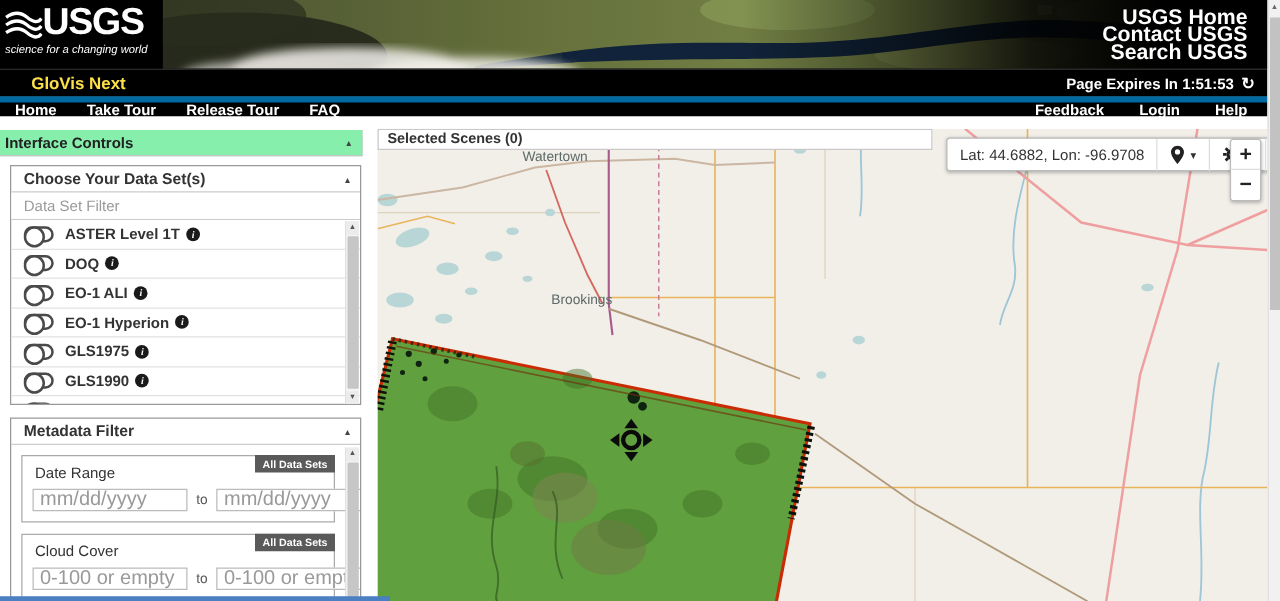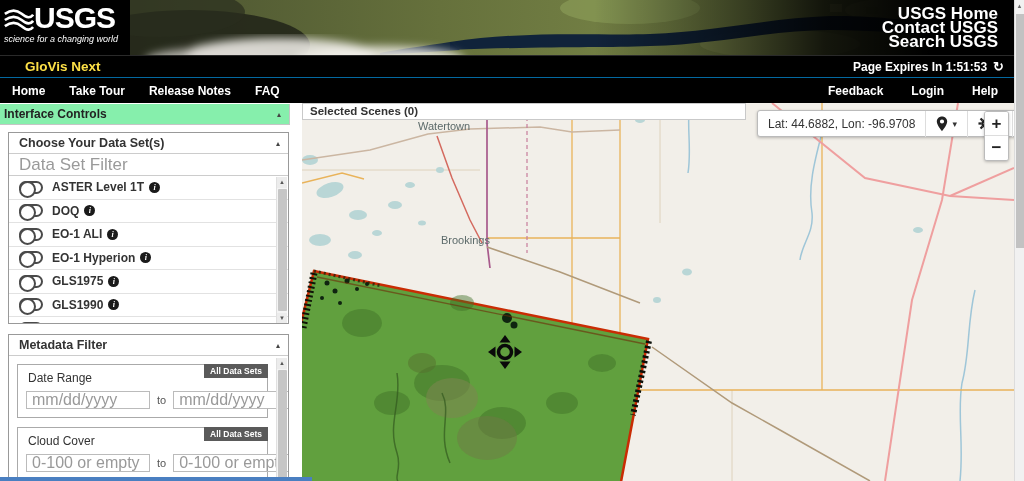--- a/index.html
+++ b/index.html
@@ -20,22 +20,22 @@
     background:linear-gradient(to right, rgba(0,0,0,0) 0%, rgba(0,0,0,.85) 55%, #000 80%); }
   .banner-links { position:absolute; right:16px; top:7px; text-align:right; z-index:4; }
   .banner-links span { display:block; color:#fff; font-weight:bold; font-size:17px; line-height:14px; cursor:pointer; }
   
   .appbar { position:absolute; left:0; top:55px; width:1014px; height:22px; background:#000;
     border-top:1px solid #2a2a2a; display:flex; align-items:center; }
   .appbar .title { color:#fde047; font-weight:bold; font-size:13.5px; margin-left:25px; }
   .appbar .expires { position:absolute; right:10px; color:#fff; font-weight:bold; font-size:12px; display:flex; align-items:center; gap:6px;margin-left:12px; }
   .refresh { font-size:13px; font-weight:bold; cursor:pointer; }
   
-  .navbar { position:absolute; left:0; top:77px; width:1014px; height:26px; background:#000;
-    border-top:1px solid #0369a1; display:flex; align-items:center; }
+  .navbar { position:absolute; left:0; top:77px; width:1014px; height:16px; background:#000;
+    border-top:5px solid #0369a1; display:flex; align-items:center; }
   .navitem { color:#fff; font-weight:bold; font-size:12px; margin-left:24px; cursor:pointer; }
   .navitem:first-child { margin-left:12px; }
   .nav-right { position:absolute; right:10px; display:flex; }
   .nav-right .navitem { margin-left:0; margin-right:28px; }
   .nav-right .navitem:last-child { margin-right:6px; }
   
   .content { position:absolute; left:0; top:103px; width:1014px; height:378px; background:#fff; overflow:hidden; }
   .map { position:absolute; left:302px; top:0; width:712px; height:378px; overflow:hidden; background:#f2efe9; }
   .place-label { position:absolute; color:#5c6a6a; font-size:11px; pointer-events:none; }
   
@@ -56,21 +56,21 @@
   
   .ic-bar { position:absolute; left:0; top:1px; width:290px; height:21px; background:#86efac;
     border-bottom:1px solid #c5c5c5; border-right:1px solid #c5c5c5; display:flex; align-items:center; }
   .ic-bar .lbl { font-weight:bold; font-size:12px; color:#222; margin-left:4px; }
   .panel { position:absolute; left:8px; width:281px; background:#fff; border:1px solid #999; }
   .panel-hd { height:21px; border-bottom:1px solid #ccc; display:flex; align-items:center; position:relative; }
   .panel-hd .lbl { font-weight:bold; font-size:12.5px; color:#333; margin-left:10px; }
   .hd-caret { position:absolute; right:8px; font-size:8px; color:#444; cursor:pointer; }
   .datasets { top:29px; height:192px; overflow:hidden; }
   .filter-row { height:22px; border-bottom:1px solid #ccc; }
-  .filter-row input { width:100%; height:21px; border:none; outline:none; font-size:17px; padding-left:10px; color:#333; font-family:"Liberation Sans",sans-serif; }
+  .filter-row input { width:100%; height:21px; border:none; outline:none; font-size:12px; padding-left:10px; color:#333; font-family:"Liberation Sans",sans-serif; }
   .filter-row input::placeholder { color:#9a9a9a; }
   .ds-list { position:relative; }
   .ds-row { height:23.5px; border-bottom:1px solid #e2e2e2; display:flex; align-items:center; padding-left:10px; cursor:pointer; }
   .toggle { width:24px; height:13px; border:2px solid #4a4a4a; border-radius:7px; background:#fff; position:relative; flex:none; }
   .toggle::before { content:""; position:absolute; left:-2px; top:-2px; width:13px; height:13px;
     border:2px solid #4a4a4a; border-radius:50%; background:#fff; }
   .ds-label { font-size:12px; font-weight:600; color:#333; margin-left:9px; white-space:nowrap; }
   .info-ic { width:11px; height:11px; background:#1a1a1a; border-radius:50%; color:#fff; font-size:8px;
     font-family:"Liberation Serif",serif; font-style:italic; font-weight:bold; text-align:center; line-height:11px; margin-left:5px; flex:none; }
   
@@ -169,21 +169,21 @@
     <span class="expires">
       <span>Page Expires In 1:51:53</span>
       <span class="refresh">↻</span>
     </span>
   </div>
 
   <div class="navbar">
     <span style="display:flex;">
         <span class="navitem">Home</span>
         <span class="navitem">Take Tour</span>
-        <span class="navitem">Release Notes</span>
+        <span class="navitem">Release Tour</span>
         <span class="navitem">FAQ</span>
       </span>
     <span class="nav-right">
         <span class="navitem">Feedback</span>
         <span class="navitem">Login</span>
         <span class="navitem">Help</span>
       </span>
   </div>
 
   <div class="content">

